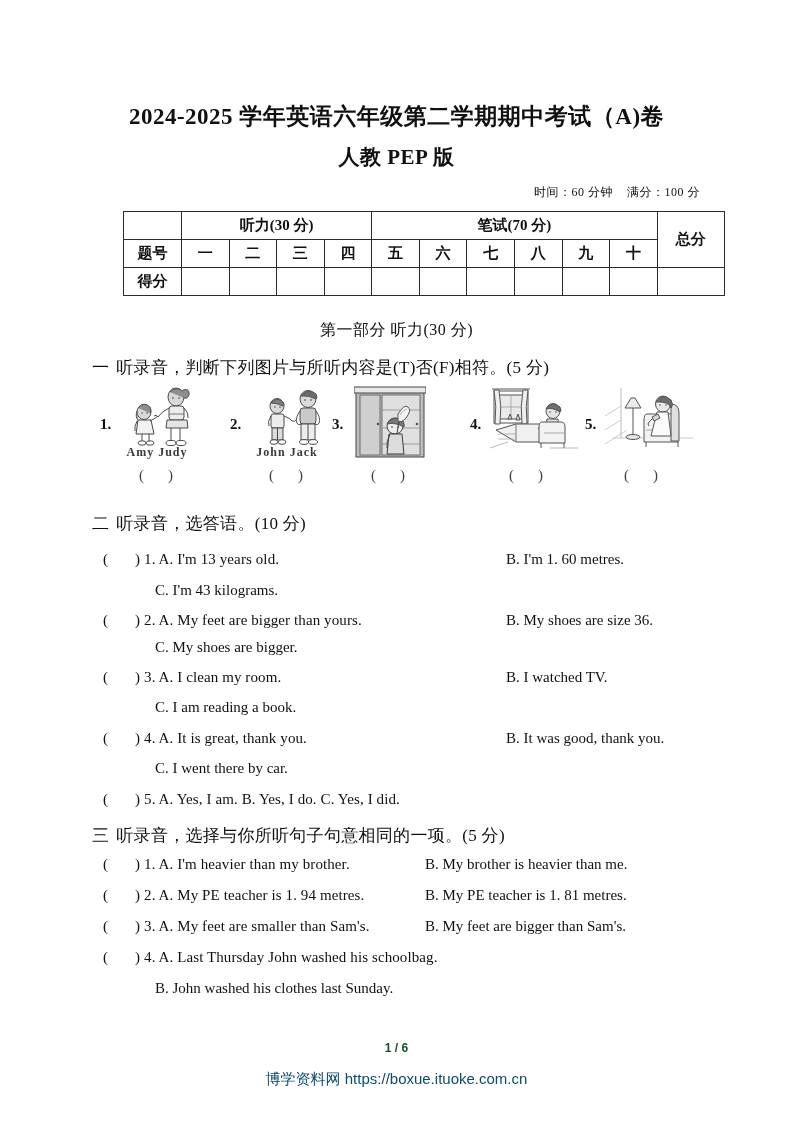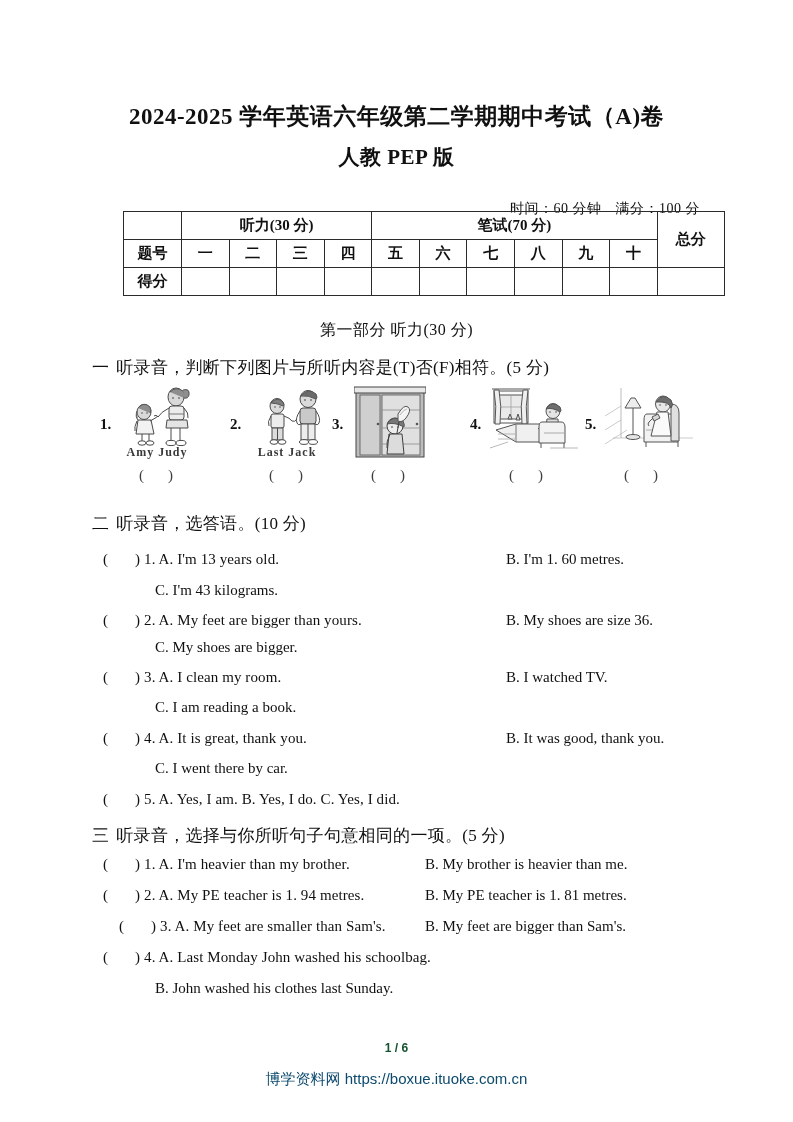--- a/index.html
+++ b/index.html
@@ -32,22 +32,22 @@
     left: 0; right: 0;
     top: 143px;
     text-align: center;
     font-size: 21px;
     font-weight: bold;
     letter-spacing: 0.5px;
   }
   .meta-line {
     position: absolute;
     right: 93px;
-    top: 200px;
-    font-size: 14px;
+    top: 184px;
+    font-size: 12px;
     letter-spacing: 0.5px;
   }
   .meta-line .gap { display: inline-block; width: 14px; }
 
   
   .score-table {
     position: absolute;
     left: 123px;
     top: 211px;
     width: 602px;
@@ -305,21 +305,21 @@
             <rect x="50" y="22" width="16" height="16" rx="3" fill="#c9c9c9"></rect>
             <path d="M50 25 q-5 7 -3 12 q1 3 4 1" stroke="#4a4a4a"></path>
             <path d="M66 25 q5 7 3 12 q-1 3 -4 1" stroke="#4a4a4a"></path>
             <rect x="51" y="38" width="14" height="16" fill="#ededed"></rect>
             <path d="M58 38 v16" stroke="#4a4a4a"></path>
             <ellipse cx="54" cy="56" rx="4.5" ry="2.4" fill="#fff"></ellipse>
             <ellipse cx="63" cy="56" rx="4.5" ry="2.4" fill="#fff"></ellipse>
           </g>
         </svg>
       </div>
-      <div class="pic-names">Last  Jack</div>
+      <div class="pic-names">John  Jack</div>
     </div>
 
     <div class="pic-item" style="left:232px;">
       <span class="pic-num">3.</span>
       <div class="pic-art" style="left:22px; width:72px; height:72px;">
         <svg width="72" height="72" viewBox="0 0 72 72">
           <rect x="2" y="5" width="68" height="66" fill="#bdbdbd" stroke="#444" stroke-width="1"></rect>
           <rect x="0" y="1" width="72" height="6" fill="#e8e8e8" stroke="#444" stroke-width="1"></rect>
           <rect x="6" y="9" width="20" height="60" fill="#cfcfcf" stroke="#555" stroke-width="0.8"></rect>
           <rect x="28" y="9" width="38" height="60" fill="#e0e0e0" stroke="#555" stroke-width="0.8"></rect>
@@ -479,30 +479,30 @@
   </div>
   <div class="optB" style="left:425px; top:856px;">B. My brother is heavier than me.</div>
 
   <div class="qline" style="left:103px; top:887px;">
     <span>(</span><span class="blankspace"></span><span>)</span>
     <span>2.</span>
     <span>A. My PE teacher is 1. 94 metres.</span>
   </div>
   <div class="optB" style="left:425px; top:887px;">B. My PE teacher is 1. 81 metres.</div>
 
-  <div class="qline" style="left:103px; top:918px;margin-left:16px;">
+  <div class="qline" style="left:103px; top:918px;">
     <span>(</span><span class="blankspace"></span><span>)</span>
     <span>3.</span>
     <span>A. My feet are smaller than Sam's.</span>
   </div>
   <div class="optB" style="left:425px; top:918px;">B. My feet are bigger than Sam's.</div>
 
   <div class="qline" style="left:103px; top:949px;">
     <span>(</span><span class="blankspace"></span><span>)</span>
     <span>4.</span>
-    <span>A. Last Monday John washed his schoolbag.</span>
+    <span>A. Last Thursday John washed his schoolbag.</span>
   </div>
   <div class="cont" style="left:155px; top:980px;">B. John washed his clothes last Sunday.</div>
 
   <div class="page-num">1 / 6</div>
   <div class="watermark">博学资料网 https://boxue.ituoke.com.cn</div>
 
 </div>
 
 </body></html>

